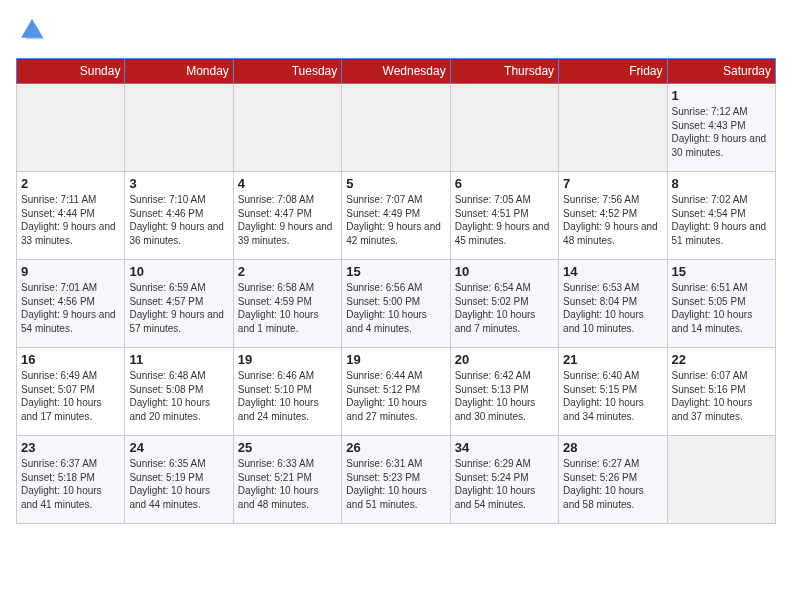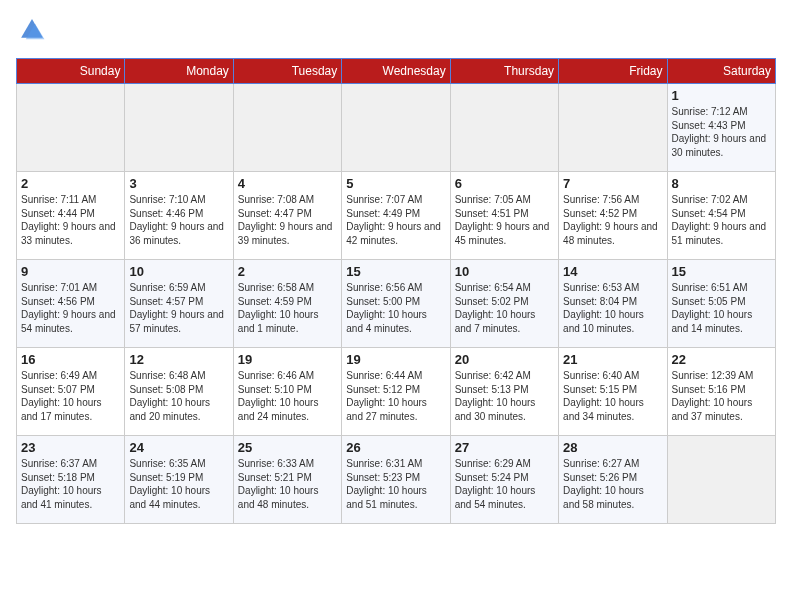--- a/index.html
+++ b/index.html
@@ -236,21 +236,21 @@
           </td>
         </tr>
         <tr>
           <td>
             <span class="day-num">16</span>
             <div class="day-info">Sunrise: 6:49 AM
 Sunset: 5:07 PM
 Daylight: 10 hours and 17 minutes.</div>
           </td>
           <td>
-            <span class="day-num">12</span>
+            <span class="day-num">11</span>
             <div class="day-info">Sunrise: 6:48 AM
 Sunset: 5:08 PM
 Daylight: 10 hours and 20 minutes.</div>
           </td>
           <td>
             <span class="day-num">19</span>
             <div class="day-info">Sunrise: 6:46 AM
 Sunset: 5:10 PM
 Daylight: 10 hours and 24 minutes.</div>
           </td>
@@ -267,21 +267,21 @@
 Daylight: 10 hours and 30 minutes.</div>
           </td>
           <td>
             <span class="day-num">21</span>
             <div class="day-info">Sunrise: 6:40 AM
 Sunset: 5:15 PM
 Daylight: 10 hours and 34 minutes.</div>
           </td>
           <td>
             <span class="day-num">22</span>
-            <div class="day-info">Sunrise: 12:39 AM
+            <div class="day-info">Sunrise: 6:07 AM
 Sunset: 5:16 PM
 Daylight: 10 hours and 37 minutes.</div>
           </td>
         </tr>
         <tr>
           <td>
             <span class="day-num">23</span>
             <div class="day-info">Sunrise: 6:37 AM
 Sunset: 5:18 PM
 Daylight: 10 hours and 41 minutes.</div>
@@ -298,21 +298,21 @@
 Sunset: 5:21 PM
 Daylight: 10 hours and 48 minutes.</div>
           </td>
           <td>
             <span class="day-num">26</span>
             <div class="day-info">Sunrise: 6:31 AM
 Sunset: 5:23 PM
 Daylight: 10 hours and 51 minutes.</div>
           </td>
           <td>
-            <span class="day-num">27</span>
+            <span class="day-num">34</span>
             <div class="day-info">Sunrise: 6:29 AM
 Sunset: 5:24 PM
 Daylight: 10 hours and 54 minutes.</div>
           </td>
           <td>
             <span class="day-num">28</span>
             <div class="day-info">Sunrise: 6:27 AM
 Sunset: 5:26 PM
 Daylight: 10 hours and 58 minutes.</div>
           </td>

